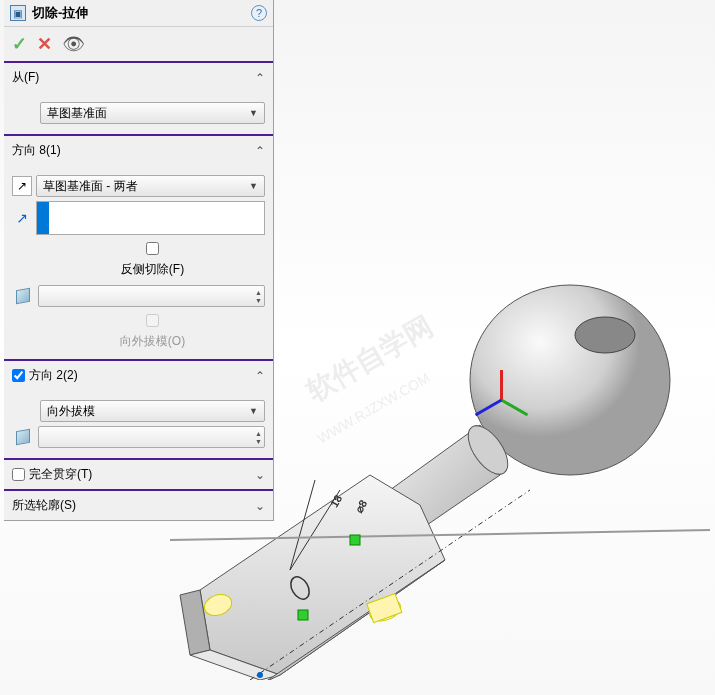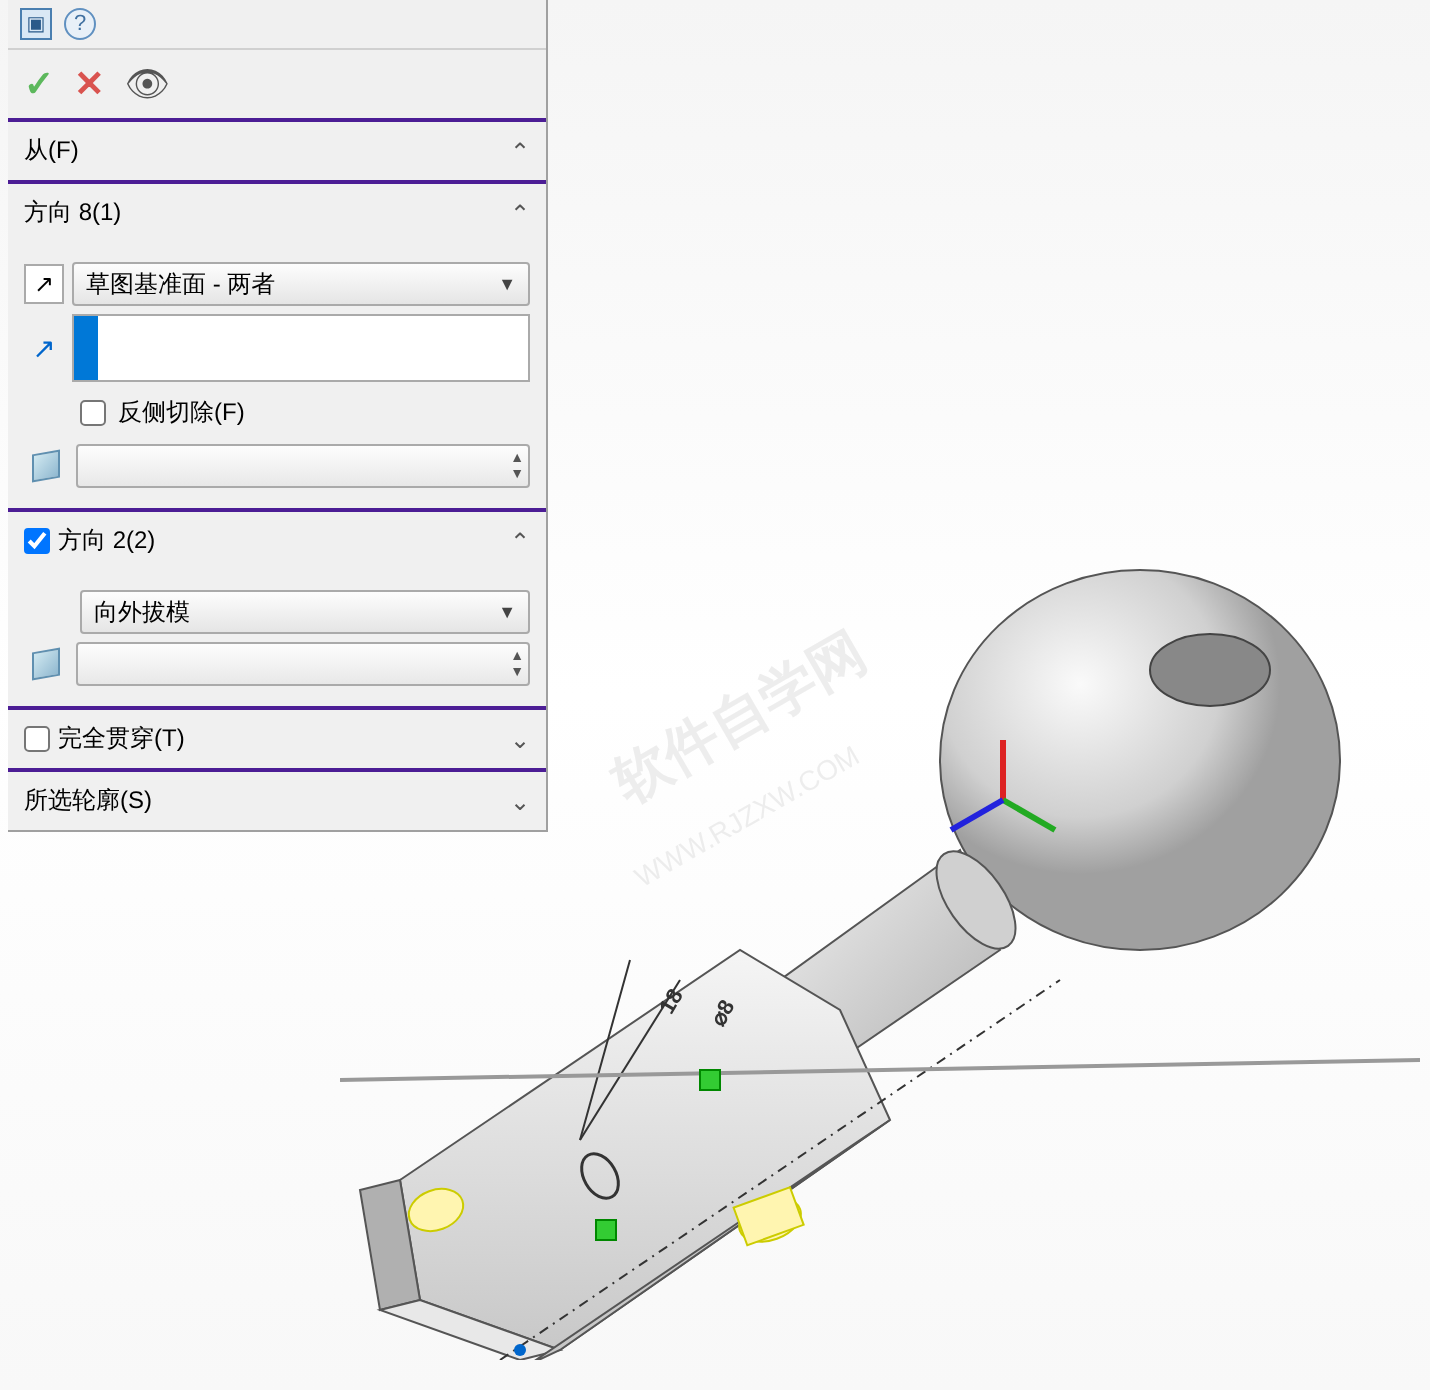--- a/index.html
+++ b/index.html
@@ -257,20 +257,21 @@
     .checkbox-row input[type="checkbox"] {
       width: 13px;
       height: 13px;
       cursor: pointer;
     }
     .checkbox-row.disabled {
       color: #999;
     }
     .section-indent {
       padding-left: 28px;
+      flex-direction: column;
     }
     .triad {
       position: absolute;
       top: 370px;
       left: 500px;
     }
     .triad-arrow {
       position: absolute;
       width: 3px;
       height: 30px;
@@ -344,33 +345,41 @@
     <div class="triad-arrow red"></div>
     <div class="triad-arrow green"></div>
     <div class="triad-arrow blue"></div>
   </div>
 </div>
 
 <div class="property-panel">
 
   <div class="panel-header">
     <span class="feature-icon">▣</span>
+    <span class="panel-title">切除-拉伸</span>
     <span class="help-icon">?</span>
   </div>
 
   <div class="action-bar">
     <span class="ok-icon">✓</span>
     <span class="cancel-icon">✕</span>
     <span class="eye-icon">👁</span>
   </div>
 
   <div class="section">
     <div class="section-header">
       <span>从(F)</span>
       <span class="collapse-icon">⌃</span>
+    </div>
+    <div class="section-body">
+      <div class="field-row" style="padding-left:28px;">
+        <div class="dropdown">
+          <span>草图基准面</span>
+        </div>
+      </div>
     </div>
   </div>
 
   <div class="section">
     <div class="section-header">
       <span>方向 8(1)</span>
       <span class="collapse-icon">⌃</span>
     </div>
     <div class="section-body">
       <div class="field-row">
@@ -392,20 +401,24 @@
       <div class="field-row">
         <span class="small-icon cube"></span>
         <div class="spinner-input">
           <span></span>
           <div class="spinner-controls">
               <span>▲</span>
               <span>▼</span>
             </div>
         </div>
       </div>
+      <div class="checkbox-row section-indent disabled">
+        <input type="checkbox" disabled="" style="">
+        <span>向外拔模(O)</span>
+      </div>
     </div>
   </div>
 
   <div class="section">
     <div class="section-header">
       <input type="checkbox" checked="" style="margin-right: 4px;">
       <span>方向 2(2)</span>
       <span class="collapse-icon">⌃</span>
     </div>
     <div class="section-body">

